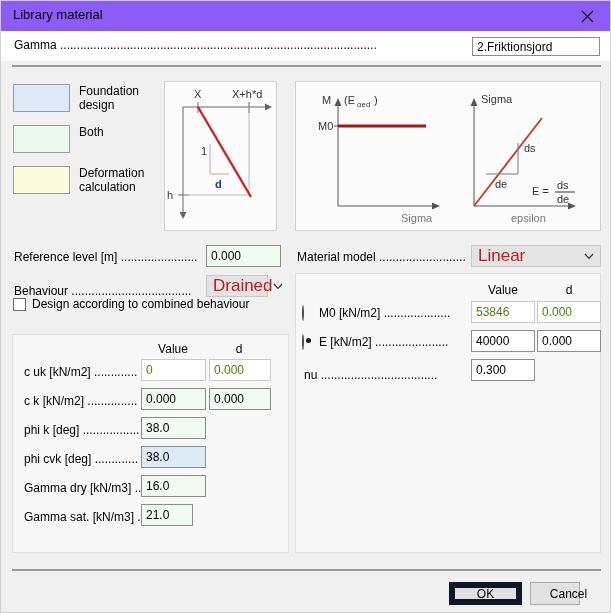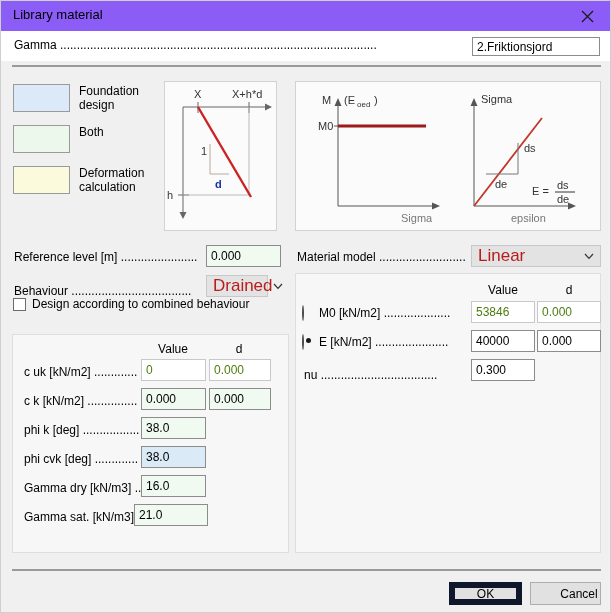--- a/index.html
+++ b/index.html
@@ -236,21 +236,21 @@
     color: #000;
     cursor: pointer;
     display: flex;
     align-items: center;
     justify-content: center;
   }
   .btn.default {
     border: 6px solid #0f172a;
   }
   #btn-ok     { left: 448px; top: 581px; width: 73px; }
-  #btn-cancel { left: 529px; top: 581px; width: 71px; padding-left: 27px; }
+  #btn-cancel { left: 529px; top: 581px; width: 50px; padding-left: 27px; }
 </style>
 </head>
 <body>
 
 <div class="dialog">
 
   <div class="titlebar">
     <div class="title-text">Library material</div>
     <div class="close-btn">
       <svg width="13" height="13" viewBox="0 0 13 13" aria-hidden="true">
@@ -384,21 +384,21 @@
   <div class="lbl" style="left:23px; top:422px;">phi k [deg] .................</div>
   <input class="tf green" style="left: 140px; top: 416px; width: 65px;" type="text" value="38.0">
 
   <div class="lbl" style="left:23px; top:451px;">phi cvk [deg] .............</div>
   <input class="tf blue" style="left: 140px; top: 445px; width: 65px;" type="text" value="38.0">
 
   <div class="lbl" style="left:23px; top:480px;">Gamma dry [kN/m3] .....</div>
   <input class="tf green" style="left: 140px; top: 474px; width: 65px;" type="text" value="16.0">
 
   <div class="lbl" style="left:23px; top:509px;">Gamma sat. [kN/m3] ....</div>
-  <input class="tf green" style="left: 133px; top: 503px; width: 74px;" type="text" value="21.0">
+  <input class="tf green" style="left: 140px; top: 503px; width: 52px;" type="text" value="21.0">
 
   <div class="lbl" style="left:296px; top:249px;">Material model ..........................</div>
   <div class="combo" style="left:470px; top:244px; width:130px;">
     <span class="cval">Linear</span>
     <span class="carrow">
       <svg width="10" height="7" viewBox="0 0 10 7">
           <polyline points="1,1 5,5.4 9,1" fill="none" stroke="#333" stroke-width="1.2"></polyline>
         </svg>
     </span>
   </div>

